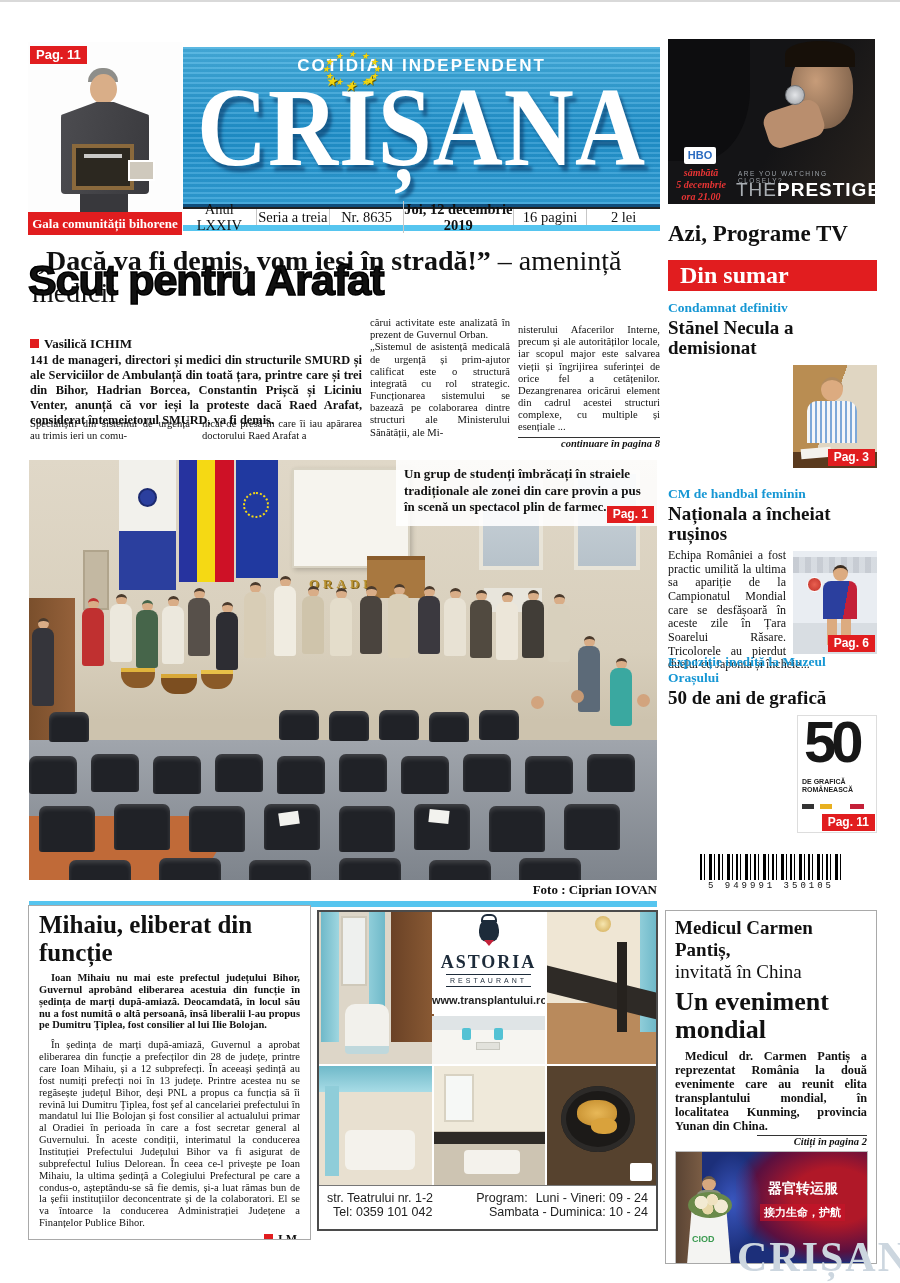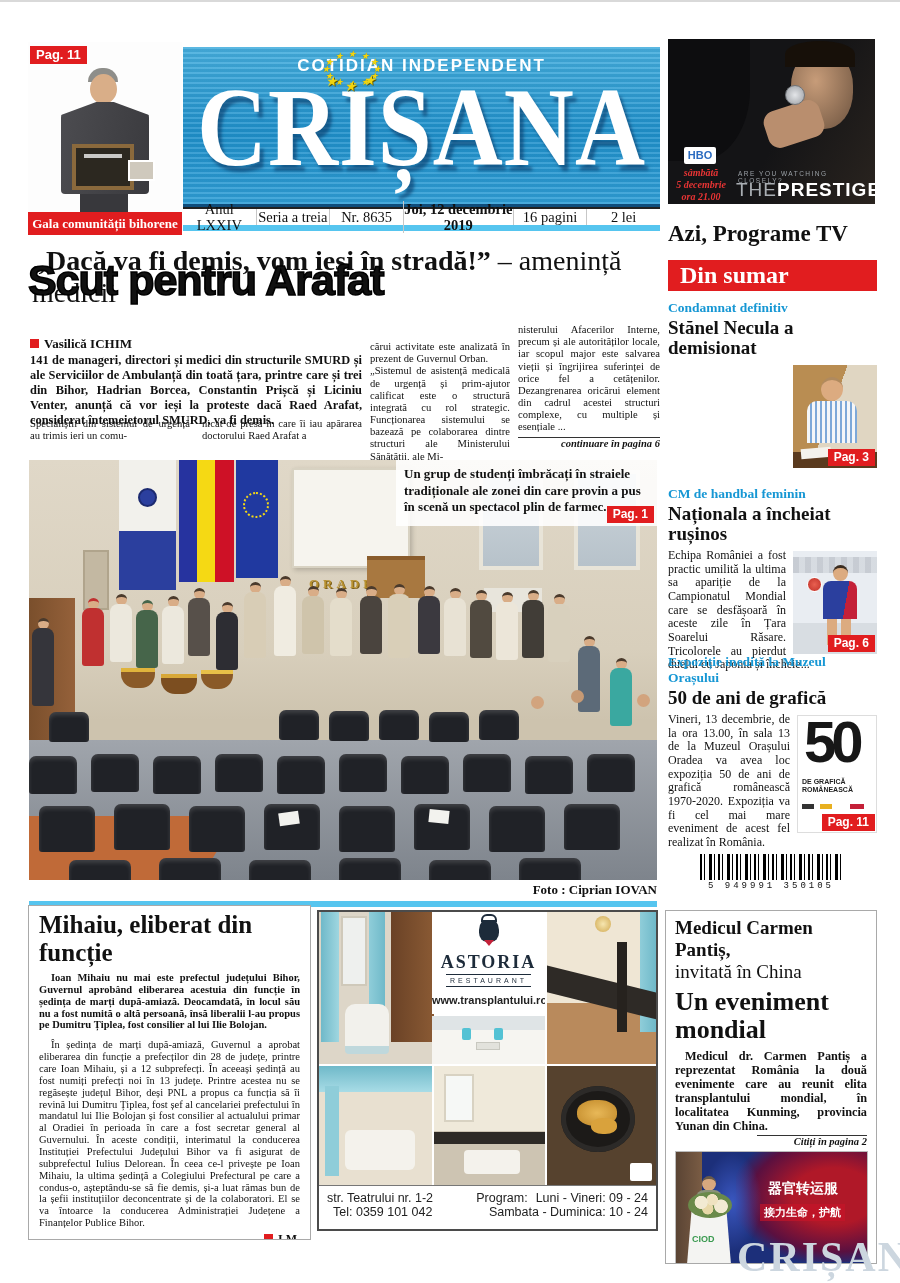--- a/index.html
+++ b/index.html
@@ -136,25 +136,25 @@
   </div>
   <h1 class="abs mainhl">Scut pentru Arafat</h1>
   <div class="abs" style="left:30px;top:334px;font-weight:bold;font-size:13px">
     <i class="redsq"></i><span>Vasilică ICHIM</span>
   </div>
   <div class="abs justify" style="left:30px;top:351px;width:332px;font-weight:bold;font-size:12.4px;line-height:1.2">141 de manageri, directori și medici din structurile SMURD și ale Serviciilor de Ambulanță din toată țara, printre care și trei din Bihor, Hadrian Borcea, Constantin Prișcă și Liciniu Venter, anunță că vor ieși la proteste dacă Raed Arafat, considerat întemeietorul SMURD, va fi demis.</div>
   <div class="abs" style="left:30px;top:416px;width:332px;display:flex;gap:12px">
     <div class="bodycol" style="width:160px">Specialiștii din sistemul de urgență au trimis ieri un comu-</div>
     <div class="bodycol" style="width:160px">nicat de presă în care îi iau apărarea doctorului Raed Arafat a</div>
   </div>
-  <div class="abs bodycol" style="left:370px;top:339px;width:140px;white-space:pre-line">cărui activitate este analizată în prezent de Guvernul Orban.
+  <div class="abs bodycol" style="left:370px;top:315px;width:140px;white-space:pre-line">cărui activitate este analizată în prezent de Guvernul Orban.
 „Sistemul de asistență medicală de urgență și prim-ajutor calificat este o structură integrată cu rol strategic. Funcționarea sistemului se bazează pe colaborarea dintre structuri ale Ministerului Sănătății, ale Mi-</div>
   <div class="abs" style="left:518px;top:322px;width:142px">
     <div class="bodycol">nisterului Afacerilor Interne, precum și ale autorităților locale, iar scopul major este salvarea vieții și îngrijirea suferinței de orice fel a cetățenilor. Dezangrenarea oricărui element din cadrul acestei structuri complexe, cu multiple și esențiale ...</div>
-    <div class="cont">continuare în pagina 6</div>
+    <div class="cont">continuare în pagina 8</div>
   </div>
 
   <div class="abs photo">
     <i class="abs" style="left:0;top:138px;width:46px;height:145px;background:linear-gradient(90deg,#7a4f2c,#95613a)"></i>
     <i class="abs" style="left:54px;top:90px;width:26px;height:60px;background:#c3b8a2;border:2px solid #b0a48c"></i>
 
     <div class="abs" style="left:90px;top:0;width:57px;height:130px;background:linear-gradient(180deg,#f2f1ec 0 55%,#2b3f9e 55% 100%)">
       <i class="abs" style="left:19px;top:28px;width:19px;height:19px;border-radius:50%;background:#2b3f9e;border:2px solid #1c2a70"></i>
     </div>
     <div class="abs" style="left:150px;top:0;width:55px;height:122px;background:linear-gradient(90deg,#26339f 0 33%,#f5d914 33% 66%,#ce1126 66% 100%)"></div>
@@ -337,21 +337,20 @@
     <div class="k">Expoziție inedită la Muzeul Orașului</div>
     <div class="h">50 de ani de grafică</div>
     <div class="ph" style="width:80px;height:118px;background:#fff;border:1px solid #ddd">
       <span class="abs" style="left:6px;top:-8px;font-family:'Liberation Sans',sans-serif;font-weight:bold;font-size:58px;letter-spacing:-5px;color:#171717">50</span>
       <span class="abs" style="left:4px;top:62px;width:60px;font-family:'Liberation Sans',sans-serif;font-weight:bold;font-size:7px;line-height:1.2;color:#222">DE GRAFICĂ ROMÂNEASCĂ</span>
       <i class="abs" style="left:4px;top:88px;width:12px;height:5px;background:#333"></i>
       <i class="abs" style="left:22px;top:88px;width:12px;height:5px;background:#e8b020"></i>
       <i class="abs" style="left:52px;top:88px;width:14px;height:5px;background:#c42038"></i>
       <span class="badge" style="right:1px;bottom:1px">Pag. 11</span>
     </div>
-    <p>Vineri, 13 decembrie, de la ora 13.00, în sala 13 de la Muzeul Orașului Oradea va avea loc expoziția 50 de ani de grafică românească 1970-2020. Expoziția va fi cel mai mare eveniment de acest fel realizat în România.</p>
   </div>
 
   <div class="abs" style="left:700px;top:852px;width:142px">
     <div class="bars"></div>
     <div style="font-family:'Liberation Mono',monospace;font-size:9px;letter-spacing:3px;text-align:center;margin-top:1px">5 949991 350105</div>
   </div>
 
   <div class="abs boxed mih">
     <h2>Mihaiu, eliberat din funcție</h2>
     <p style="font-weight:bold">Ioan Mihaiu nu mai este prefectul județului Bihor, Guvernul aprobând eliberarea acestuia din funcție în ședința de marți după-amiază. Deocamdată, în locul său nu a fost numită o altă persoană, însă liberalii l-au propus pe Dumitru Țiplea, fost consilier al lui Ilie Bolojan.</p>

